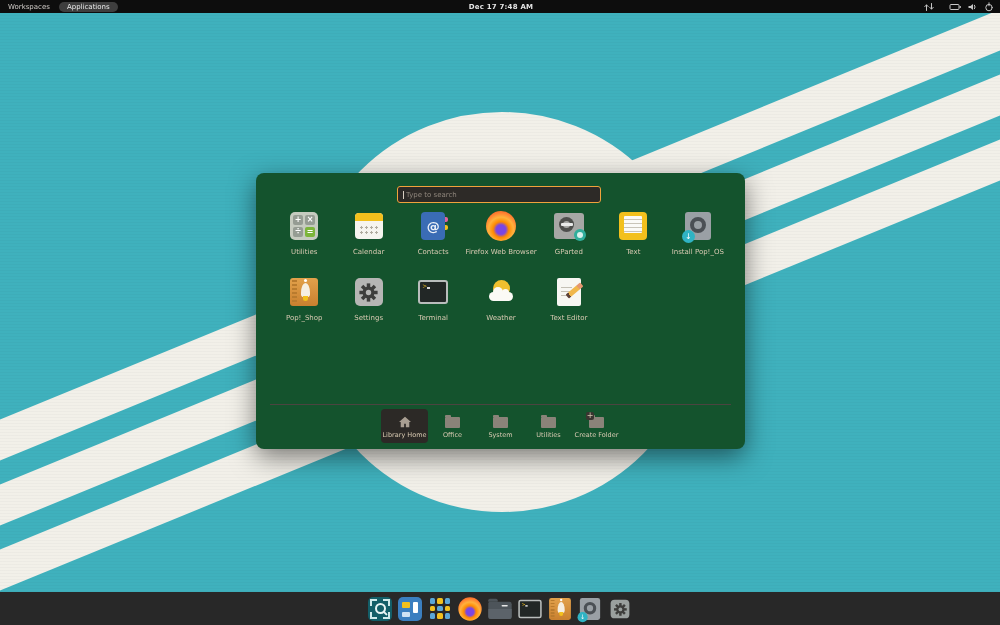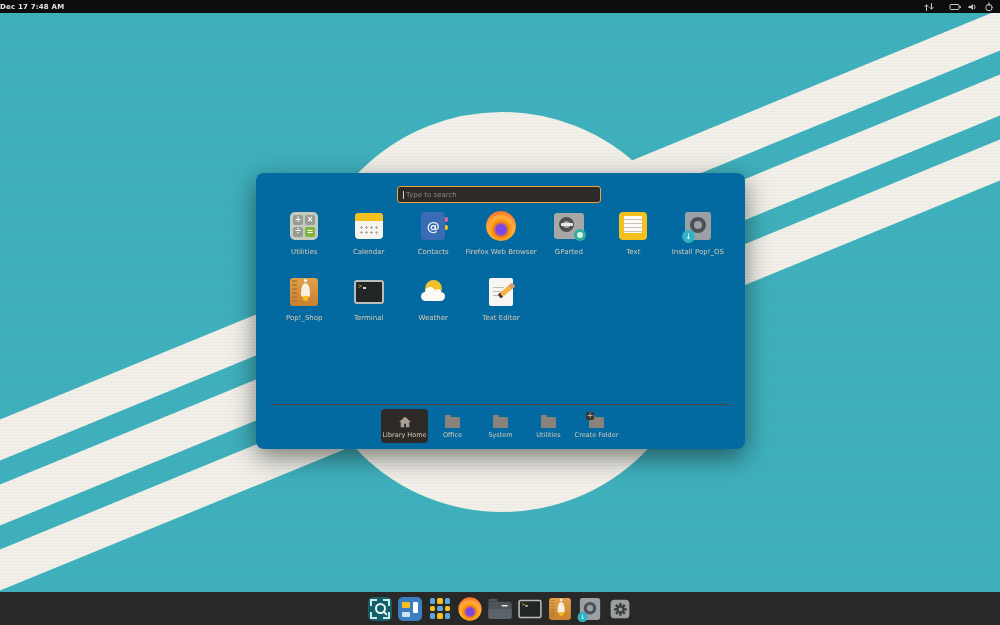--- a/index.html
+++ b/index.html
@@ -17,21 +17,21 @@
   
   .topbar{position:absolute;top:0;left:0;right:0;height:13px;background:#0d0d0d;display:flex;align-items:center;font-size:7px;color:#cfcbc7;z-index:20;}
   .tb-left{display:flex;align-items:center;gap:9px;padding-left:8px;flex:1;}
   .pill{background:#3e3e3e;color:#e9e9e9;border-radius:7px;padding:1px 8px;}
   .tb-clock{flex:0 0 auto;font-weight:bold;color:#e4e4e4;letter-spacing:.2px;}
   .tb-right{flex:1;display:flex;align-items:center;justify-content:flex-end;gap:6px;padding-right:6px;}
   .tb-ic{display:block;}
   .gap-left{margin-right:8px;}
 
   
-  .panel{position:absolute;left:256px;top:173px;width:489px;height:276px;background:#0369a1;border-radius:8px;box-shadow:0 8px 26px rgba(0,0,0,.5);z-index:10;}
+  .panel{position:absolute;left:256px;top:173px;width:489px;height:276px;background:#14532d;border-radius:8px;box-shadow:0 8px 26px rgba(0,0,0,.5);z-index:10;}
   .search{position:absolute;left:141px;top:13px;width:204px;height:17px;box-sizing:border-box;background:#2d2a27;border:1px solid #f0a23c;border-radius:3px;}
   .search input{position:absolute;inset:0;background:transparent;border:none;outline:none;color:#d8cfc2;font-size:7px;padding:0 4px 0 8px;font-family:"DejaVu Sans",sans-serif;}
   .search input::placeholder{color:#8f867c;}
   .caret{position:absolute;left:5px;top:4px;width:1px;height:8px;background:#d8cfc2;}
 
   .grid{position:absolute;left:16px;top:36px;width:458px;display:grid;grid-template-columns:repeat(7,1fr);}
   .app{height:66px;display:flex;flex-direction:column;align-items:center;cursor:default;}
   .ico{width:34px;height:34px;display:flex;align-items:center;justify-content:center;position:relative;}
   .lbl{margin-top:5px;font-size:7px;color:#d8cab2;white-space:nowrap;}
 
@@ -136,20 +136,24 @@
 
 <div class="desktop">
 
   <div class="ring"></div>
   <div class="stripe s1"></div>
   <div class="stripe s2"></div>
   <div class="stripe s3"></div>
   <div class="texture"></div>
 
   <div class="topbar">
+    <div class="tb-left">
+      <span>Workspaces</span>
+      <span class="pill">Applications</span>
+    </div>
     <div class="tb-clock">Dec 17  7:48 AM</div>
     <div class="tb-right">
       <svg class="tb-ic gap-left" width="12" height="10" viewBox="0 0 12 10" fill="none" stroke="#c6c6c6" stroke-width="1" stroke-linecap="round" stroke-linejoin="round">
         <path d="M3.5 8.5V3 M1.8 4.6 3.5 2.9 5.2 4.6"></path>
           <path d="M8.5 1.5V7 M6.8 5.4 8.5 7.1 10.2 5.4"></path>
       </svg>
       <svg class="tb-ic" width="12" height="10" viewBox="0 0 12 10" fill="none" stroke="#c6c6c6" stroke-width="1">
         <rect x="1" y="2.5" width="9" height="5" rx="1"></rect>
           <rect x="10.6" y="4" width="1.2" height="2" fill="#c6c6c6" stroke="none"></rect>
       </svg>
@@ -245,20 +249,37 @@
       <div class="app">
         <div class="ico">
             <div class="i-shop">
               <div class="spark"></div>
               <div class="rocket"></div>
             </div>
           </div>
         <div class="lbl">Pop!_Shop</div>
       </div>
 
+      <div class="app">
+        <div class="ico">
+            <div class="i-settings">
+          <svg viewBox="-12 -12 24 24" width="19" height="19">
+                <g fill="#3e3e3c">
+                  <rect x="-2.2" y="-11.5" width="4.4" height="23"></rect>
+                  <rect x="-2.2" y="-11.5" width="4.4" height="23" transform="rotate(45)"></rect>
+                  <rect x="-2.2" y="-11.5" width="4.4" height="23" transform="rotate(90)"></rect>
+                  <rect x="-2.2" y="-11.5" width="4.4" height="23" transform="rotate(135)"></rect>
+                  <circle r="7.5"></circle>
+                </g>
+                <circle r="3.4" fill="#b6b6b4"></circle>
+              </svg>
+        </div>
+          </div>
+        <div class="lbl">Settings</div>
+      </div>
 
       <div class="app">
         <div class="ico">
             <div class="i-terminal"></div>
           </div>
         <div class="lbl">Terminal</div>
       </div>
 
       <div class="app">
         <div class="ico">

